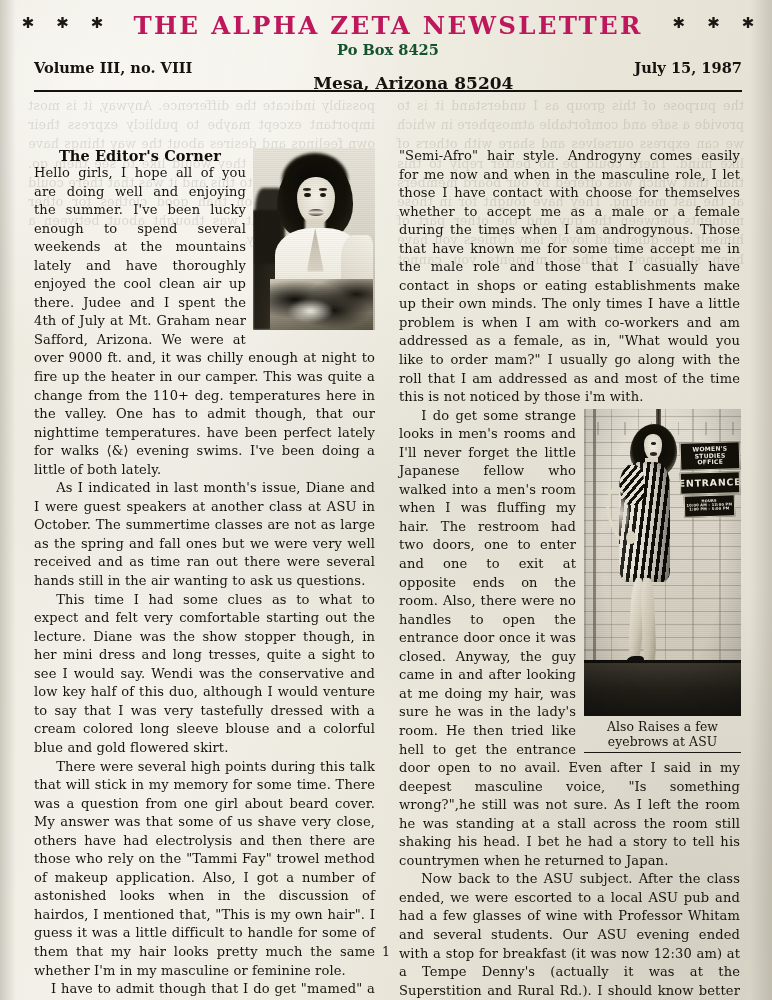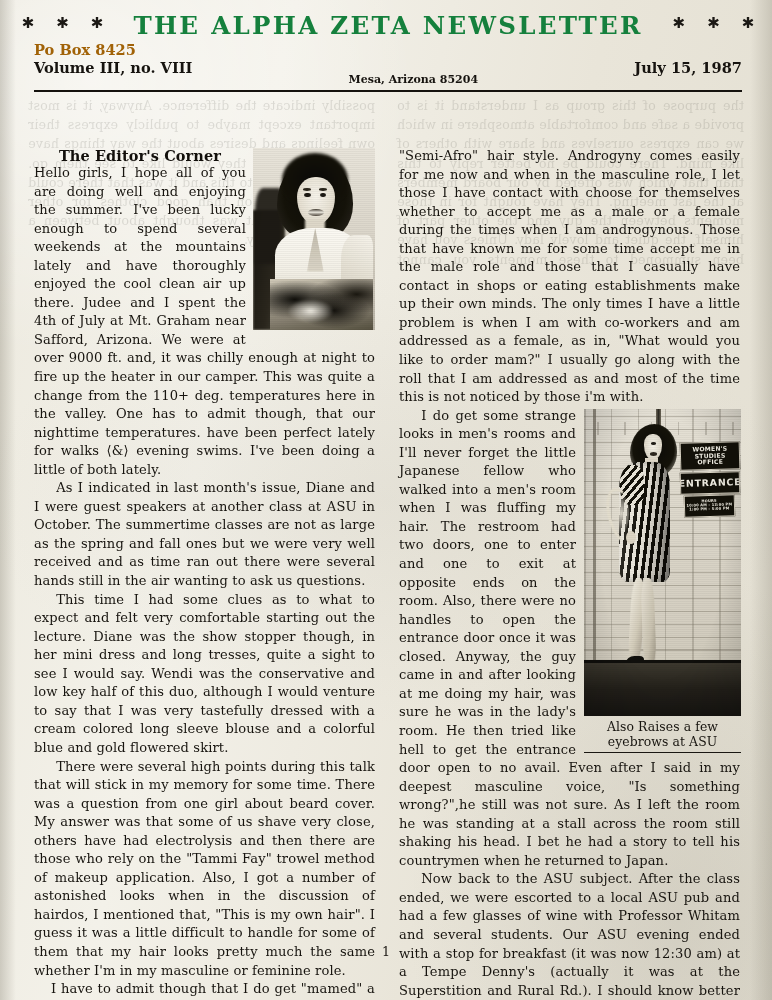--- a/index.html
+++ b/index.html
@@ -90,50 +90,51 @@
     padding-bottom: 4px;
   }
   .stars.left { margin-right: 30px; }
   .stars.right { margin-left: 30px; }
   .mast-title {
     font-family: "DejaVu Serif", "Liberation Serif", serif;
     font-weight: 700;
     font-size: 24.5px;
     letter-spacing: 2.3px;
     white-space: nowrap;
-    color: #15803d;
+    color: #be185d;
   }
   .mast-sub {
     text-align: center;
     font-size: 14.6px;
     font-weight: 700;
     letter-spacing: .2px;
     margin-top: 2px;
     color: #16130f;
   }
   .mast-sub2 {
+    text-align: center;
     font-size: 14.6px;
     font-weight: 700;
     margin-top: 1px;
-    color: #a16207;
+    color: #14532d;
   }
   .mast-row {
     display: flex;
     align-items: baseline;
     justify-content: space-between;
     margin-top: 1px;
   }
   .mast-vol, .mast-date {
     font-size: 14.6px;
     font-weight: 700;
     white-space: nowrap;
     color: #16130f;
   }
   .mast-city {
-    font-size: 11px;
+    font-size: 17px;
     font-weight: 700;
     color: #16130f;
     position: absolute;
     left: 0; right: 0;
     text-align: center;
     pointer-events: none;
   }
   .mast-row-inner { position: relative; flex: 1 1 auto; }
   .rule {
     position: absolute;

